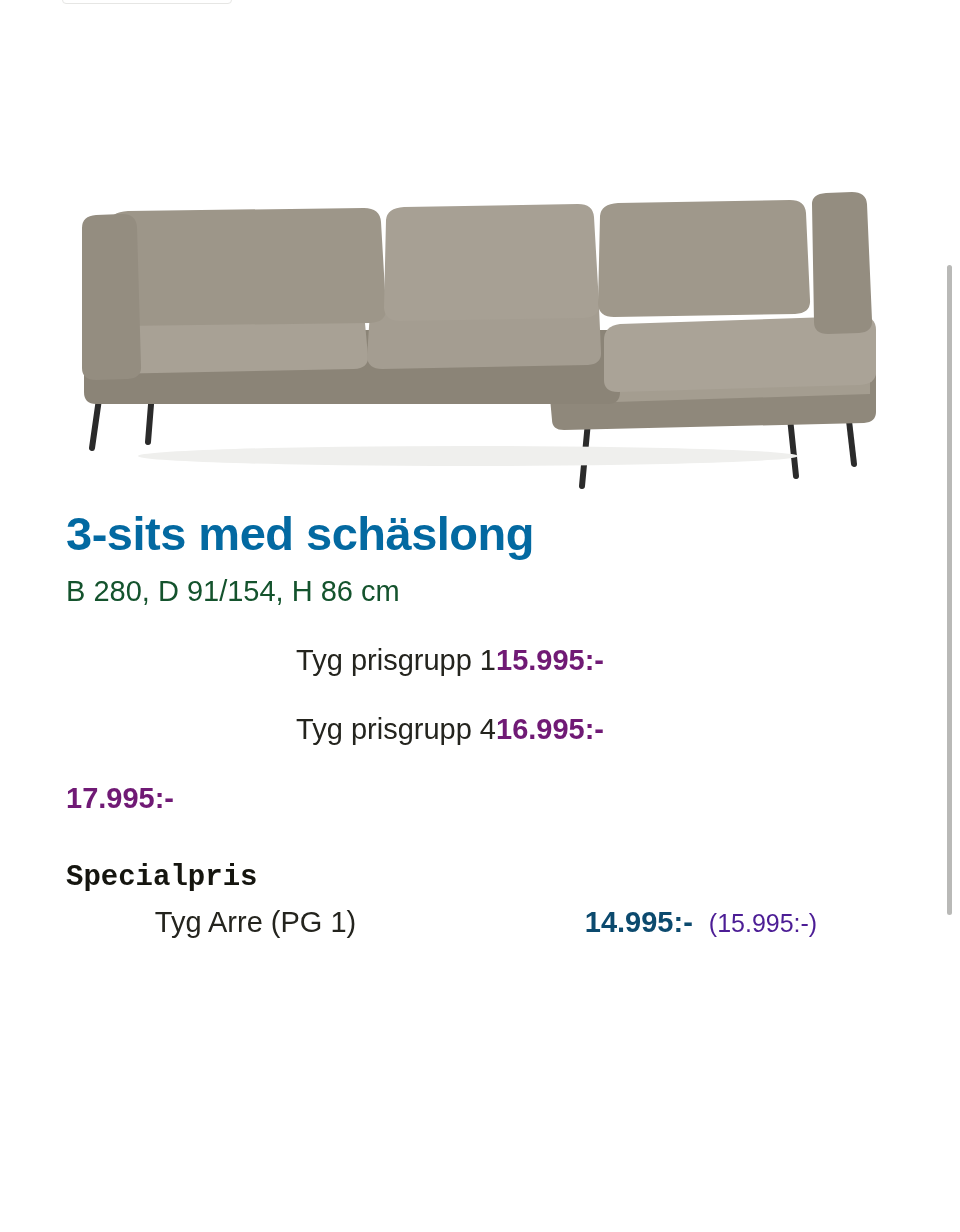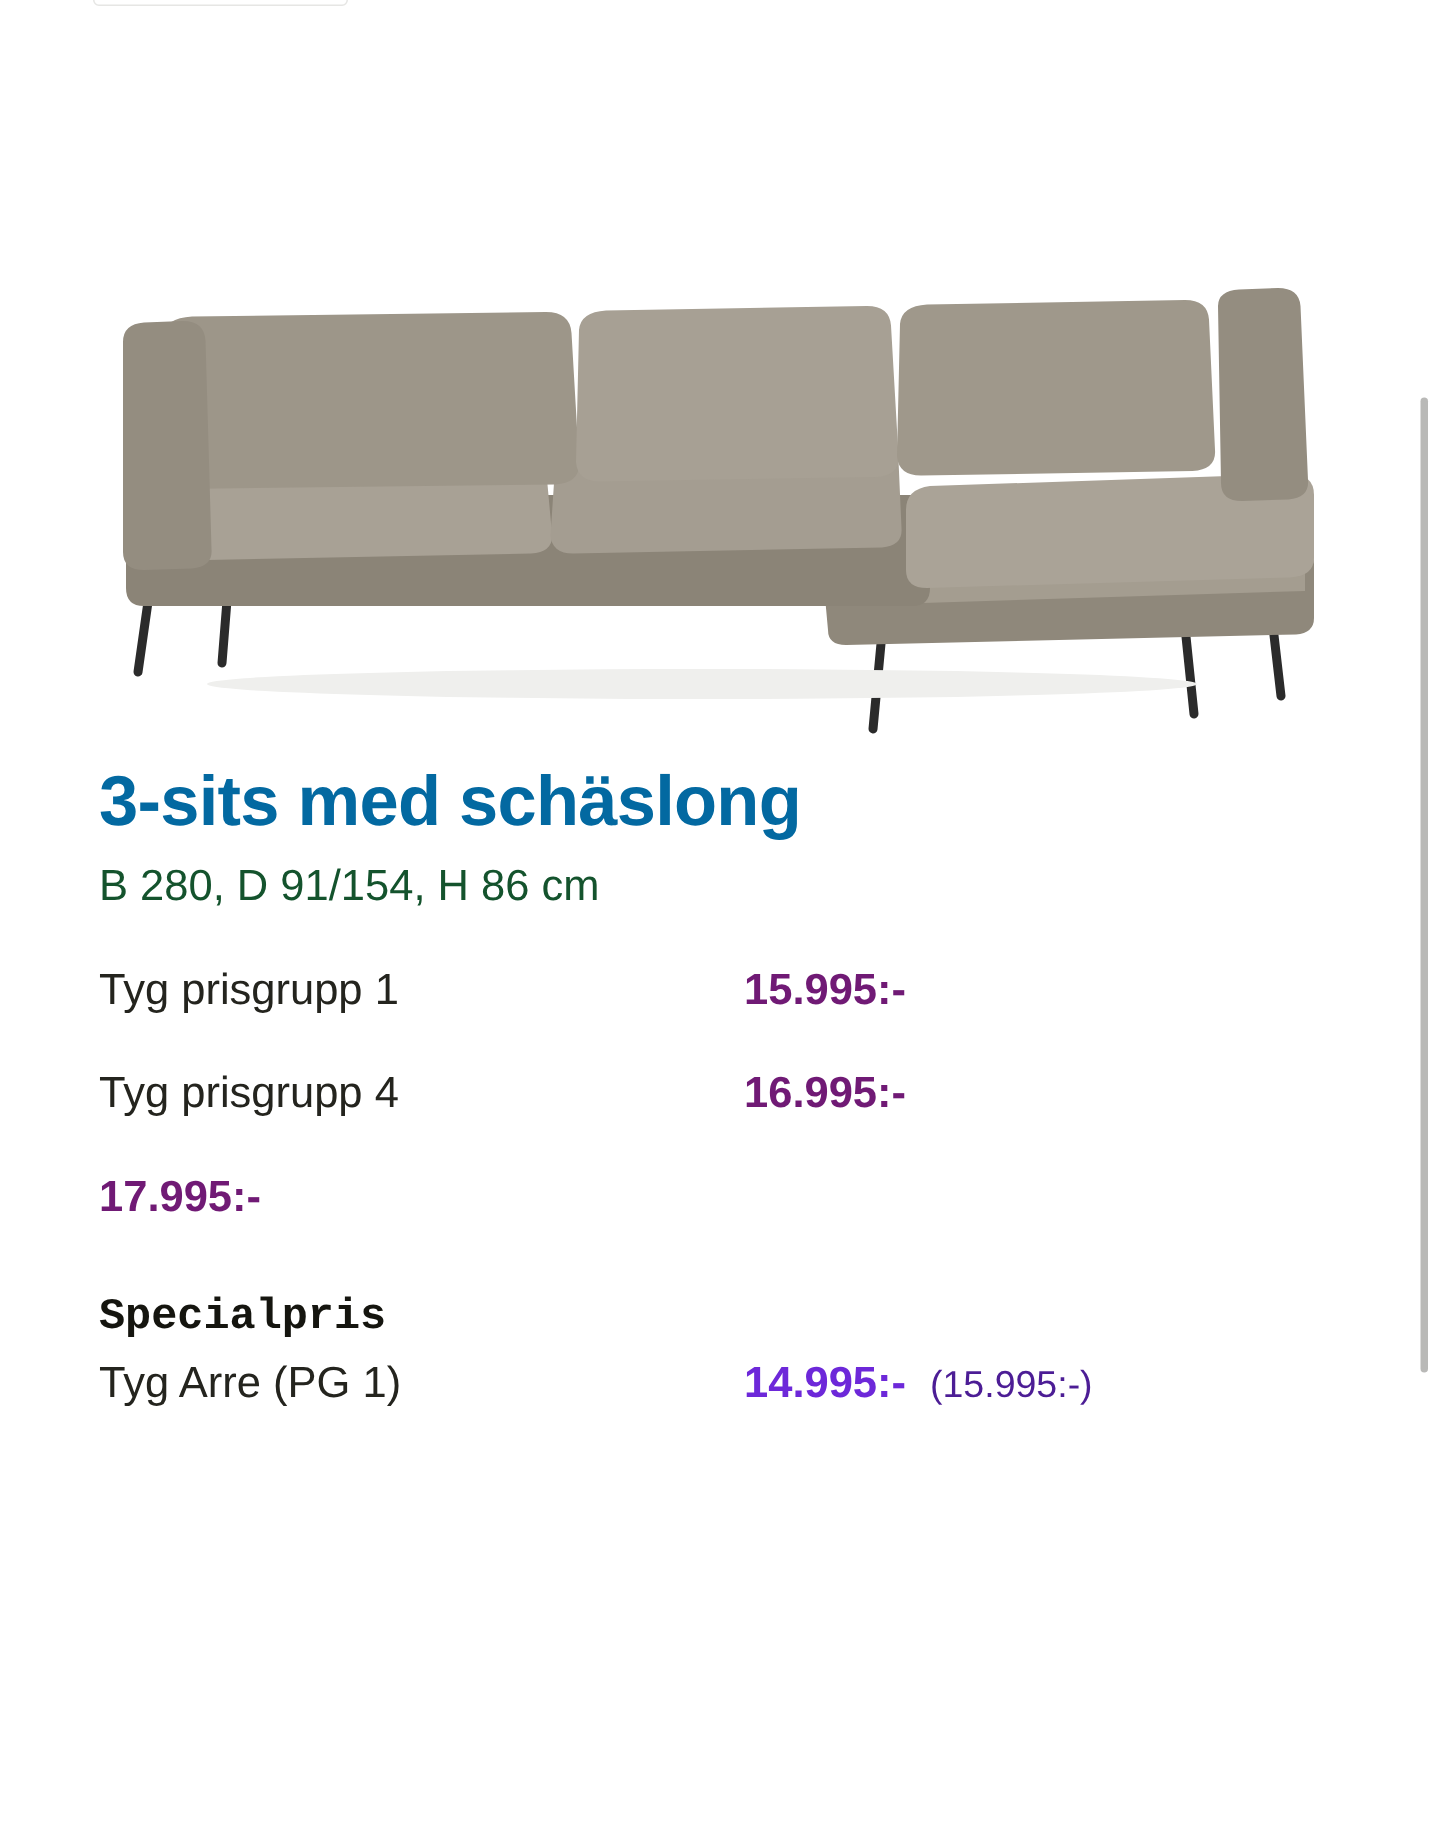--- a/index.html
+++ b/index.html
@@ -85,51 +85,53 @@
     display: flex;
     align-items: baseline;
     margin-bottom: 36px;
   }
   .price-label {
     font-size: 29px;
     font-weight: 400;
     width: 430px;
     color: #24241e;
     white-space: nowrap;
+    text-align: right;
   }
   .price-value {
     font-size: 29px;
     font-weight: 700;
     color: #701a75;
     white-space: nowrap;
   }
 
   .special-block { margin-top: 46px; }
   .special-heading {
     font-size: 29px;
     font-weight: 700;
     margin: 0 0 12px 0;
     color: #15150f;
     font-family: Liberation Mono, monospace;
   }
   .special-row {
     display: flex;
     align-items: baseline;
+    justify-content: center;
   }
   .special-label {
     font-size: 29px;
     font-weight: 400;
     width: 430px;
     color: #24241e;
     white-space: nowrap;
   }
   .special-value {
     font-size: 29px;
     font-weight: 700;
-    color: #6d28d9;
+    color: #0c4a6e;
     white-space: nowrap;
   }
   .special-old {
     font-size: 25px;
     font-weight: 400;
     color: #4c1d95;
     margin-left: 16px;
     white-space: nowrap;
   }
 </style>

